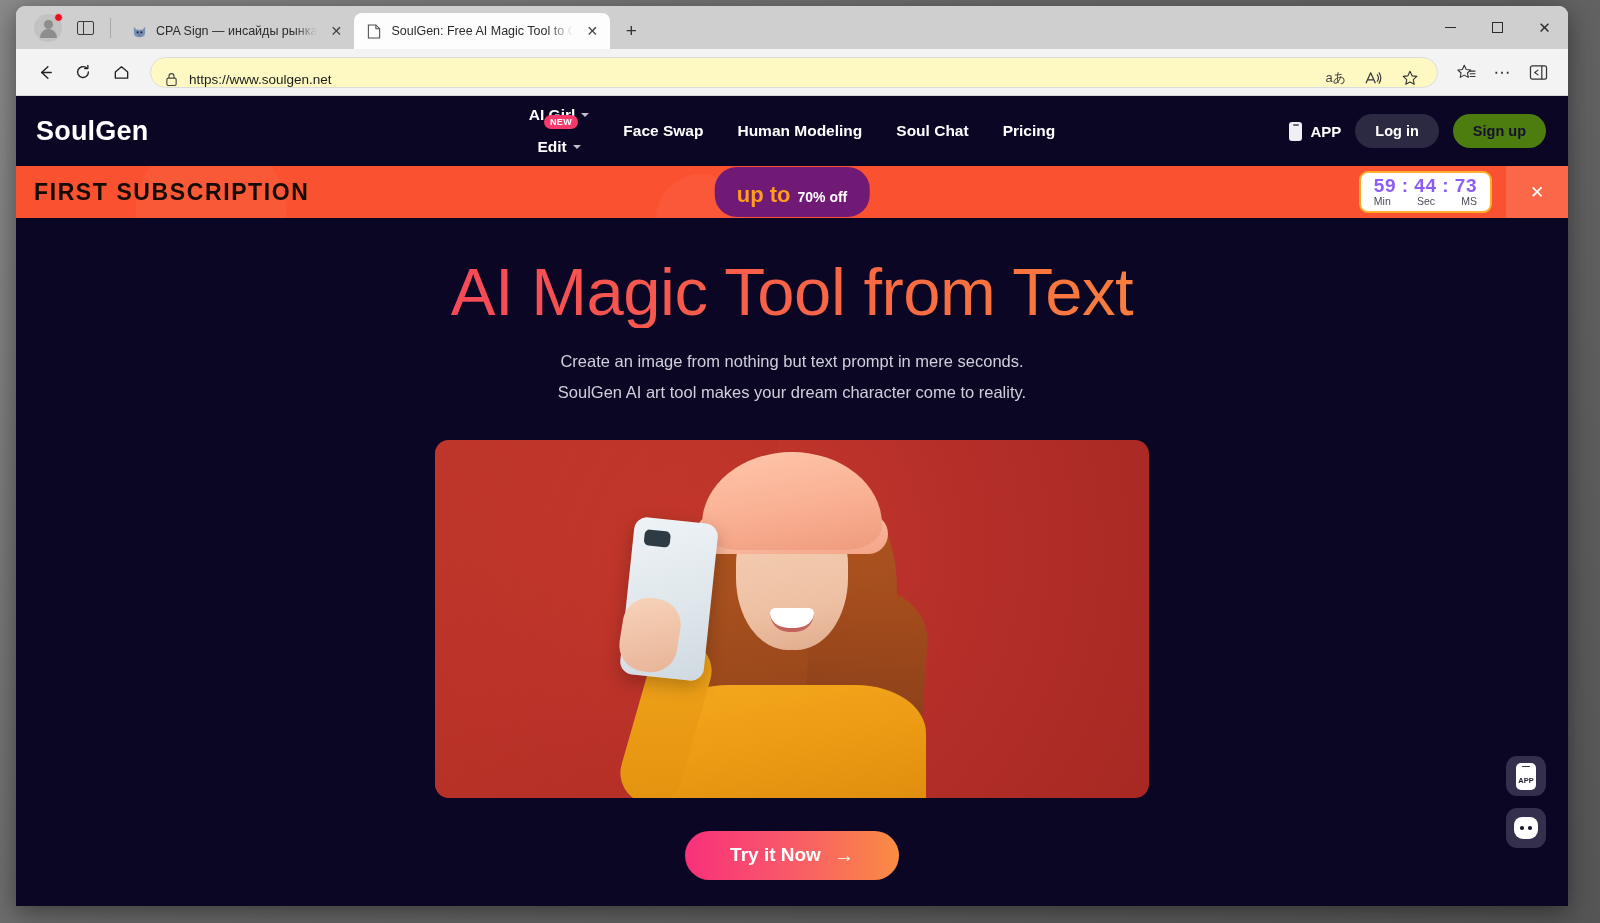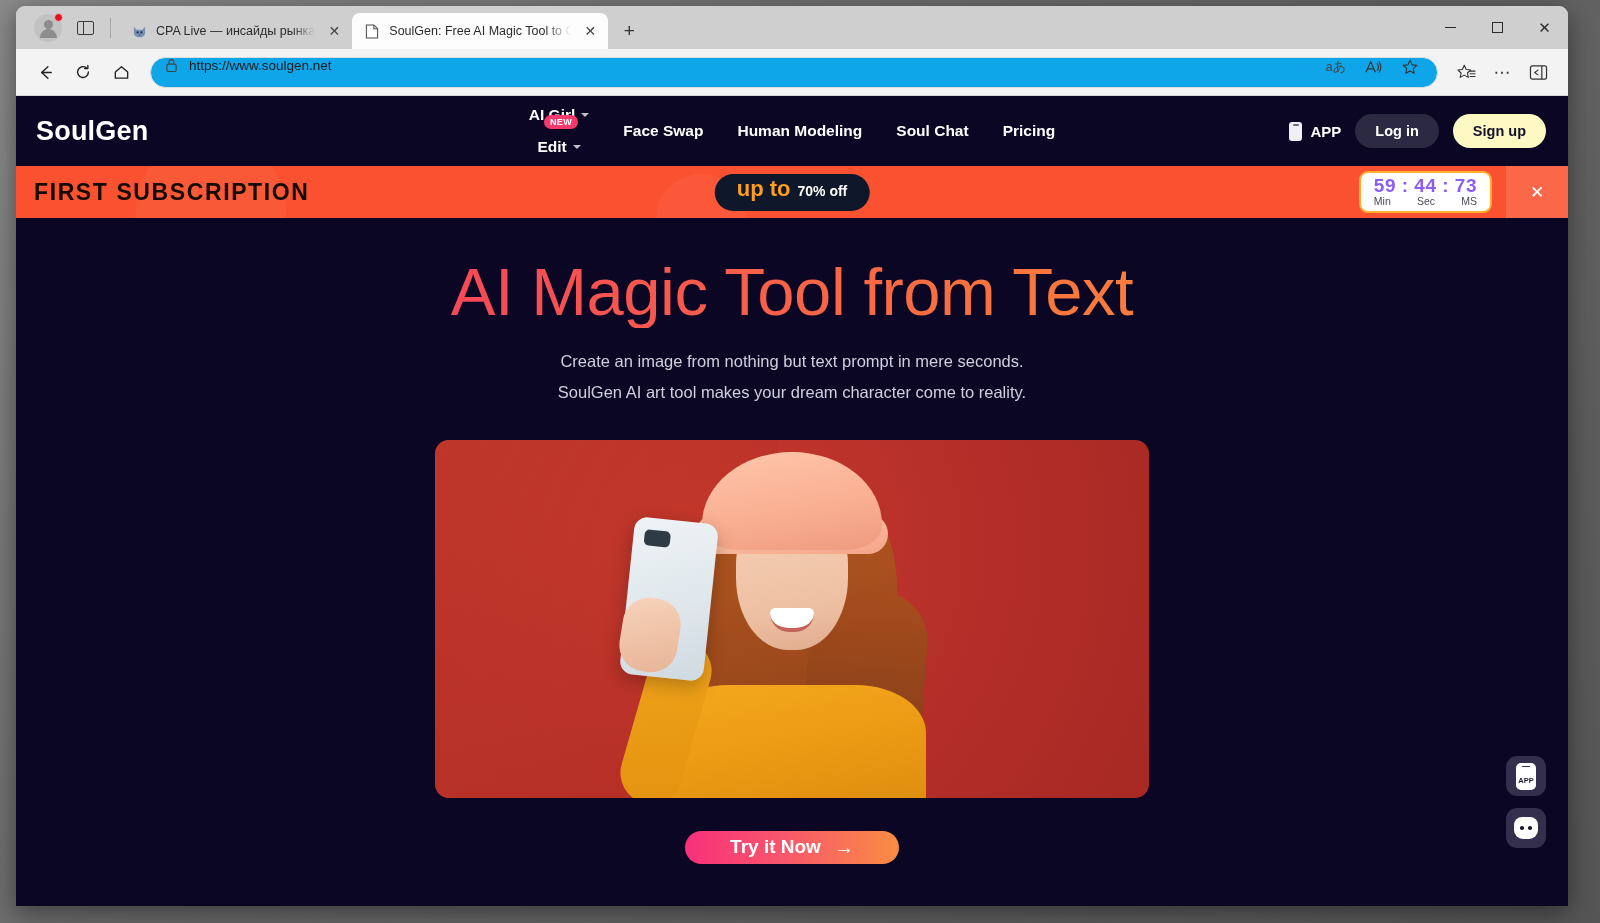--- a/index.html
+++ b/index.html
@@ -128,24 +128,24 @@
     border-bottom: 1px solid #d6d6d6;
   }
   .navbtn {
     width: 34px; height: 34px; border-radius: 5px;
     display: flex; align-items: center; justify-content: center;
     color: #222;
   }
   .urlbox {
     flex: 1;
     height: 31px;
-    background: #0ea5e9;
+    background: #fef9c3;
     border: 1px solid #dcdcdc;
     border-radius: 16px;
-    display: flex; align-items: flex-start;
+    display: flex; align-items: flex-end;
     padding: 0 10px 0 14px;
     margin: 0 8px;
     gap: 11px;
   }
   .url-text { font-size: 13.5px; color: #1b1b1b; flex: 1; }
   .url-icons { display: flex; align-items: center; gap: 18px; padding-right: 8px; }
   .url-ic { font-size: 13px; color: #444; display:flex; align-items:center; }
   .tb-ic { width: 32px; height: 32px; display:flex; align-items:center; justify-content:center; color:#333; }
 
   
@@ -214,21 +214,21 @@
   .phone-ic:after {
     content:""; position:absolute; top: 2.5px; left: 3.5px;
     width: 6px; height: 1.5px; border-radius: 1px; background: #6b6b80;
   }
   .btn-login {
     background: #2b2a42; color: #fff;
     font-size: 14.5px; font-weight: 700;
     padding: 9px 20px; border-radius: 20px;
   }
   .btn-signup {
-    background: #fef9c3; color: #14102e;
+    background: #4d7c0f; color: #14102e;
     font-size: 14.5px; font-weight: 700;
     padding: 9px 20px; border-radius: 20px;
   }
 
   
   .promo {
     position: relative;
     height: 52px;
     background: #fa5230;
     display: flex; align-items: center;
@@ -245,23 +245,23 @@
     width: 90px; height: 90px; border-radius: 50%;
     background: rgba(255,255,255,.04);
   }
   .promo-title {
     color: #140b06; font-size: 23px; font-weight: 800;
     letter-spacing: 1.6px;
     position: relative; z-index: 2;
   }
   .promo-pill {
     position: absolute; left: 50%; transform: translateX(-50%);
-    background: #0f172a;
+    background: #701a75;
     border-radius: 22px;
-    padding: 2px 22px 9px;
+    padding: 15px 22px 9px;
     display: flex; align-items: baseline; gap: 7px;
     z-index: 2;
   }
   .pill-a { color: #ff9d1c; font-size: 22px; font-weight: 800; }
   .pill-b { color: #fff; font-size: 14px; font-weight: 800; }
   .timer {
     position: absolute; right: 76px; top: 50%; transform: translateY(-50%);
     background: #fff;
     border: 2.5px solid #ffae2e;
     border-radius: 9px;
@@ -385,21 +385,21 @@
     width: 26px; height: 16px; border-radius: 5px;
     background: #2f3b44;
   }
 
   
   .cta-wrap { text-align: center; margin-top: 33px; }
   .cta {
     display: inline-flex; align-items: center; gap: 13px;
     background: linear-gradient(90deg, #f8307a 0%, #f8566c 45%, #fa8c43 100%);
     color: #fff; font-size: 19px; font-weight: 700;
-    padding: 5px 45px;
+    padding: 13px 45px;
     border-radius: 34px;
   }
   .cta .arr { font-size: 20px; }
 
   
   .floaters {
     position: absolute; right: 22px; bottom: 58px;
     display: flex; flex-direction: column; gap: 12px;
     z-index: 5;
   }
@@ -448,21 +448,21 @@
 
     <div class="tab inactive">
       <span class="tab-favicon">
         <svg width="15" height="15" viewBox="0 0 16 16">
           <path d="M2 3 L5 6 L11 6 L14 3 L14 9 Q14 14 8 14 Q2 14 2 9 Z" fill="#7a8fb5"></path>
           <circle cx="6" cy="9" r="1.2" fill="#22304a"></circle>
           <circle cx="10" cy="9" r="1.2" fill="#22304a"></circle>
           <path d="M7 11.5 L9 11.5 L8 12.6 Z" fill="#22304a"></path>
         </svg>
       </span>
-      <span class="tab-title">CPA Live — инсайды рынка</span>
+      <span class="tab-title">CPA Sign — инсайды рынка</span>
       <span class="tab-close">✕</span>
     </div>
 
     <div class="tab active">
       <span class="tab-favicon">
         <svg width="14" height="15" viewBox="0 0 14 16">
           <path d="M1 1 H9 L13 5 V15 H1 Z" fill="#fff" stroke="#4a4a4a" stroke-width="1.1"></path>
           <path d="M9 1 V5 H13" fill="none" stroke="#4a4a4a" stroke-width="1.1"></path>
         </svg>
       </span>

